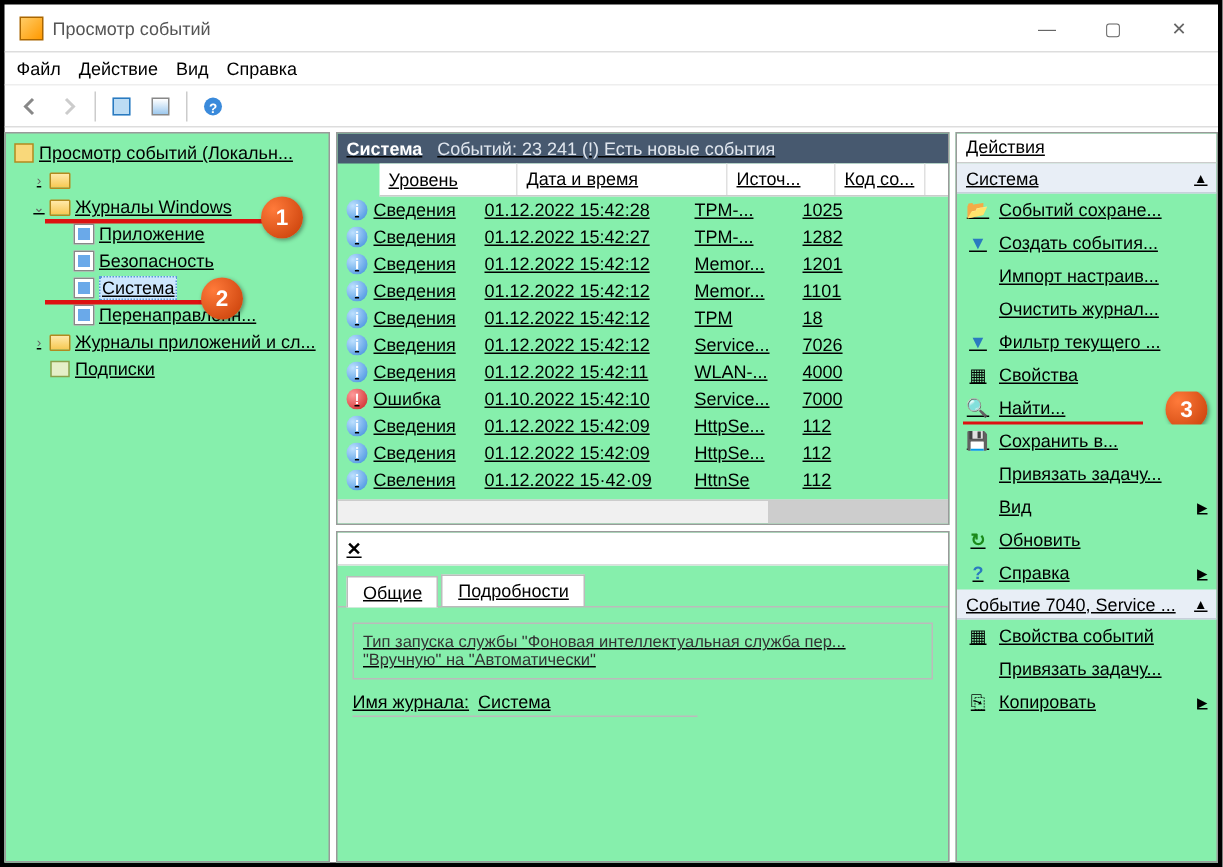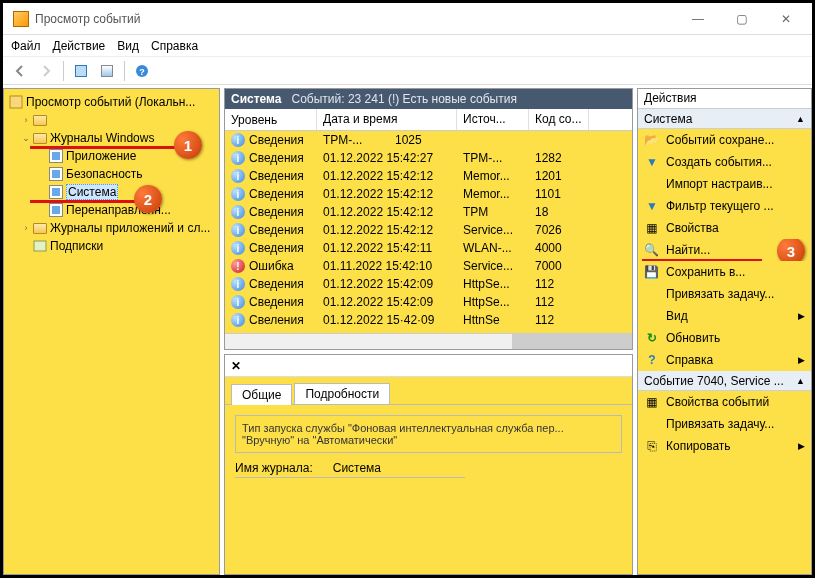--- a/index.html
+++ b/index.html
@@ -7,34 +7,34 @@
 .titlebar { height: 32px; display: flex; align-items: center; padding: 0 4px; border-bottom: 1px solid #ddd; }
 .titlebar .app-icon { width: 16px; height: 16px; margin: 0 6px; background: linear-gradient(135deg,#fc6,#f90); border: 1px solid #a60; }
 .titlebar .title { flex: 1; color: #555; }
 .titlebar .win-btn { width: 44px; height: 28px; display: flex; align-items: center; justify-content: center; color: #666; }
 .menubar { height: 22px; display: flex; align-items: center; padding: 0 8px; gap: 12px; border-bottom: 1px solid #eee; }
 .menubar span { color: #000; }
 .toolbar { height: 28px; display: flex; align-items: center; padding: 0 6px; gap: 4px; border-bottom: 1px solid #ddd; }
 .tbtn { width: 22px; height: 22px; border: 1px solid transparent; display: flex; align-items: center; justify-content: center; }
 .tsep { width: 1px; height: 20px; background: #ccc; margin: 0 2px; }
 .main { position: absolute; top: 88px; left: 3px; right: 3px; bottom: 3px; display: flex; }
-.pane { border: 1px solid #9a9a9a; background: #fde047; overflow: hidden; }
+.pane { border: 1px solid #9a9a9a; background: #86efac; overflow: hidden; text-decoration: underline; }
 .left-pane { width: 217px; margin-right: 4px; padding: 4px 0; overflow-y: auto; }
 .center-col { flex: 1; display: flex; flex-direction: column; margin-right: 4px; }
 .right-pane { width: 175px; display: flex; flex-direction: column; }
 .tree-node { display: flex; align-items: center; height: 18px; padding-left: 4px; white-space: nowrap; position: relative; }
 .tree-node.selected .label { background: #cde6fd; border: 1px dotted #5a99d6; padding: 0 1px; }
 .tree-icon { width: 16px; height: 16px; display: inline-flex; align-items: center; justify-content: center; margin-right: 2px; font-size: 10px; }
 .expander { width: 12px; display: inline-block; text-align: center; color: #666; font-size: 9px; }
 .folder { background: linear-gradient(#ffe9a8,#f7c852); border: 1px solid #b28a1f; width: 14px; height: 11px; border-radius: 1px; }
 .log-icon { width: 14px; height: 14px; border: 1px solid #888; background: #fff; position: relative; }
 .log-icon::after { content: ""; position: absolute; left: 2px; top: 2px; width: 8px; height: 8px; background: #6aa9e9; }
 .header-dark { background: #47596f; color: #fff; height: 20px; display: flex; align-items: center; padding: 0 6px; font-size: 12px; }
 .header-dark .sub { margin-left: 10px; font-weight: normal; color: #e0e6ee; }
-.grid-header { display: flex; height: 22px; border-bottom: 1px solid #ccc; background: #fff; }
+.grid-header { display: flex; height: 22px; border-bottom: 1px solid #ccc; background: #fff; margin-left: 28px; }
 .grid-header .col { padding: 3px 6px; border-right: 1px solid #e0e0e0; }
 .grid-row { display: flex; height: 18px; align-items: center; }
 .grid-row .col { padding: 0 6px; white-space: nowrap; overflow: hidden; text-overflow: ellipsis; }
 .c1 { width: 92px; display: flex; align-items: center; }
 .c2 { width: 140px; } .c3 { width: 72px; } .c4 { width: 60px; }
 .info-icon { width: 14px; height: 14px; border-radius: 50%; background: radial-gradient(circle at 30% 30%, #bde0ff, #3a8adb); color: #fff; display: inline-flex; align-items: center; justify-content: center; font-size: 10px; font-weight: bold; margin-right: 4px; }
 .err-icon { width: 14px; height: 14px; border-radius: 50%; background: radial-gradient(circle at 30% 30%, #ff9a9a, #c92020); color: #fff; display: inline-flex; align-items: center; justify-content: center; font-size: 10px; font-weight: bold; margin-right: 4px; }
 .scroll-stub { height: 16px; border-top: 1px solid #ccc; background: #f0f0f0; display:flex; justify-content:flex-end; }
 .scroll-stub .thumb { width: 120px; background: #cdcdcd; }
 .detail-pane { flex: 1; margin-top: 4px; position: relative; }
@@ -174,20 +174,21 @@
       </div>
       <div class="grid-header">
         <div class="col c1">Уровень</div>
         <div class="col c2">Дата и время</div>
         <div class="col c3">Источ...</div>
         <div class="col c4">Код со...</div>
       </div>
       <div id="grid-body" style="flex:1;overflow:hidden">
           <div class="grid-row">
             <div class="col c1"><span class="info-icon">i</span>Сведения</div>
+            <div class="col c2">01.12.2022 15:42:28</div>
             <div class="col c3">TPM-...</div>
             <div class="col c4">1025</div>
           </div>
           <div class="grid-row">
             <div class="col c1"><span class="info-icon">i</span>Сведения</div>
             <div class="col c2">01.12.2022 15:42:27</div>
             <div class="col c3">TPM-...</div>
             <div class="col c4">1282</div>
           </div>
           <div class="grid-row">
@@ -215,21 +216,21 @@
             <div class="col c4">7026</div>
           </div>
           <div class="grid-row">
             <div class="col c1"><span class="info-icon">i</span>Сведения</div>
             <div class="col c2">01.12.2022 15:42:11</div>
             <div class="col c3">WLAN-...</div>
             <div class="col c4">4000</div>
           </div>
           <div class="grid-row">
             <div class="col c1"><span class="err-icon">!</span>Ошибка</div>
-            <div class="col c2">01.11.2022 15:42:10</div>
+            <div class="col c2">01.10.2022 15:42:10</div>
             <div class="col c3">Service...</div>
             <div class="col c4">7000</div>
           </div>
           <div class="grid-row">
             <div class="col c1"><span class="info-icon">i</span>Сведения</div>
             <div class="col c2">01.12.2022 15:42:09</div>
             <div class="col c3">HttpSe...</div>
             <div class="col c4">112</div>
           </div>
           <div class="grid-row">
@@ -252,21 +253,21 @@
     <div class="pane detail-pane">
       <div class="detail-title">
         <span style="font-weight:bold">✕</span>
       </div>
       <div class="tabs">
         <div class="tab active">Общие</div>
         <div class="tab">Подробности</div>
       </div>
       <div class="detail-body">
         <div class="detail-msg">Тип запуска службы "Фоновая интеллектуальная служба пер... "Вручную" на "Автоматически"</div>
-        <div style="display:flex;gap:20px;border-bottom:1px solid #bbb;width:230px;padding-bottom:2px">
+        <div style="display:flex;gap:6px;border-bottom:1px solid #bbb;width:230px;padding-bottom:2px">
           <span>Имя журнала:</span>
           <span>Система</span>
         </div>
       </div>
     </div>
   </div>
 
   <div class="pane right-pane">
     <div class="actions-title">Действия</div>
     <div class="section-bar">
@@ -280,20 +281,24 @@
         </div>
         <div class="action-item">
           <span class="aicon" style="color:#2a7ac0">▼</span>
           <span>Создать события...</span>
         </div>
         <div class="action-item">
           <span class="aicon" style=""></span>
           <span>Импорт настраив...</span>
         </div>
         <div class="action-item">
+          <span class="aicon" style=""></span>
+          <span>Очистить журнал...</span>
+        </div>
+        <div class="action-item">
           <span class="aicon" style="color:#2a7ac0">▼</span>
           <span>Фильтр текущего ...</span>
         </div>
         <div class="action-item">
           <span class="aicon" style="">▦</span>
           <span>Свойства</span>
         </div>
         <div class="action-item">
           <span class="aicon" style="">🔍</span>
           <span>Найти...</span>

